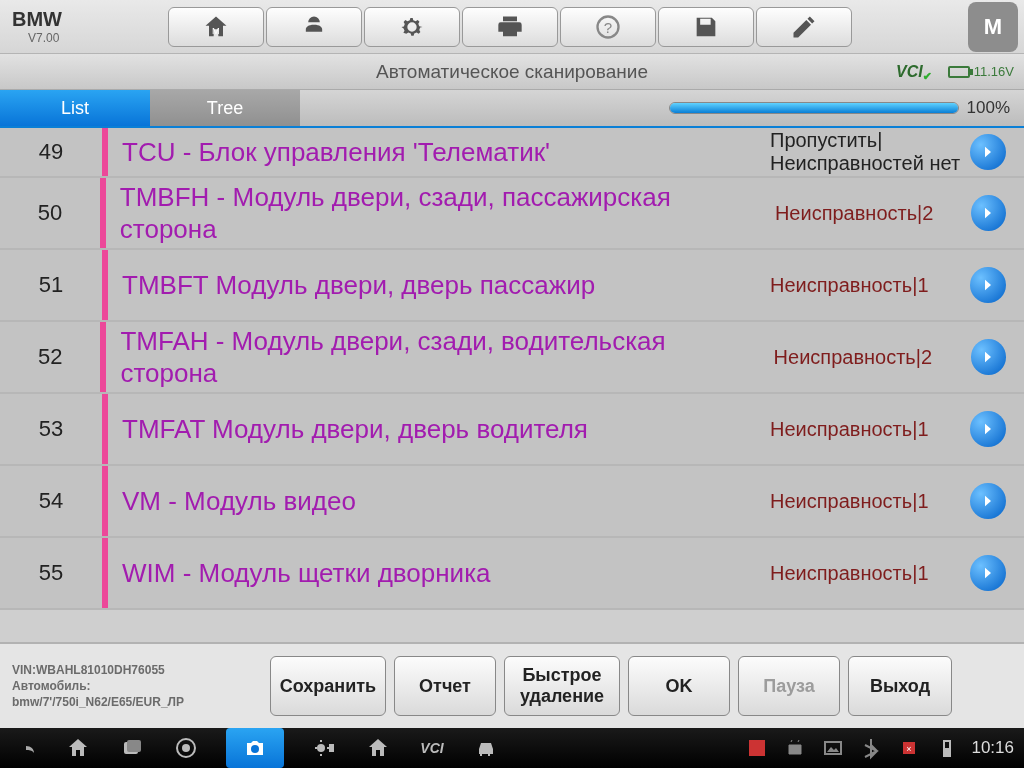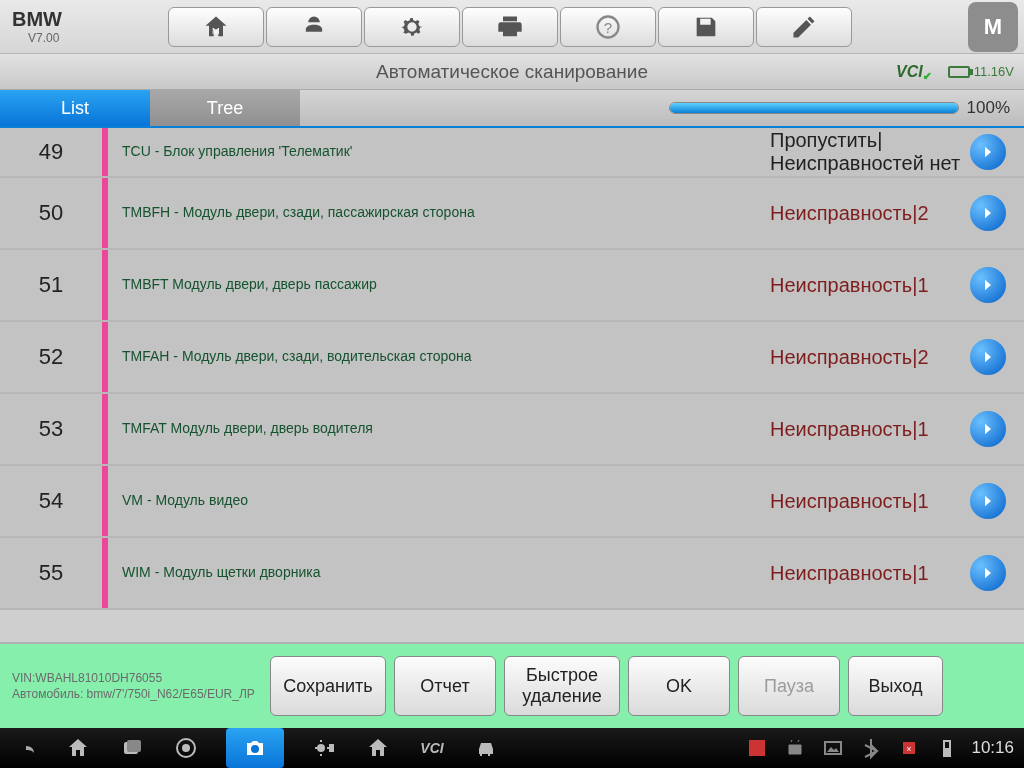--- a/index.html
+++ b/index.html
@@ -36,35 +36,35 @@
   .progress { width:290px; height:12px; border-radius:7px; background:#b0b0b0; border:1px solid #888; overflow:hidden;}
   .progress-fill { height:100%; background:linear-gradient(#5fd2ff,#0a7fd6);}
   .progress-pct { font-size:17px; color:#333;}
   .blueline{ height:2px; background:#0a7fd6;}
 
   
   .rows { background:#c3c3c3;}
   .row { height:72px; border-bottom:2px solid #b7b7b7; display:flex; align-items:center; padding-right:18px;}
   .row.first { height:50px;}
   .row-num { width:108px; text-align:center; font-size:22px; color:#222; border-right:6px solid #ec4899; align-self:stretch; display:flex; align-items:center; justify-content:center;}
-  .row-name { flex:1 1 auto; padding:6px 14px; font-size:14px; color:#14532d; line-height:1.25;}
+  .row-name { flex:1 1 auto; padding:6px 14px; font-size:26px; color:#a21caf; line-height:1.25;}
   .row-status { width:200px; font-size:20px; padding-right:6px;}
   .row-status.red { color:#7f1d1d;}
   .row-status.dark { color:#222;}
   .row-arrow { width:36px; height:36px; border-radius:50%; background:radial-gradient(circle at 30% 30%, #6cc0ff, #0060c8); display:flex; align-items:center; justify-content:center;}
   .row-arrow svg { width:18px; height:18px;}
 
   
-  .footer { margin-top:auto; height:86px; background:#86efac; border-top:2px solid #b2b2b2; display:flex; align-items:center; padding:0 12px; gap:8px;}
+  .footer { margin-top:auto; height:86px; background:#e5e5e5; border-top:2px solid #b2b2b2; display:flex; align-items:center; padding:0 12px; gap:8px;font-weight:bold;}
   .vehinfo { width:250px; font-size:12px; color:#6b6b6b; line-height:1.35;}
   .fbtn { height:60px; border:1px solid #888; border-radius:6px; background:linear-gradient(#fcfcfc,#dadada); font-size:18px; color:#222;
           display:flex; align-items:center; justify-content:center; text-align:center; padding:0 8px;}
   .fbtn.w1 { width:116px;}
   .fbtn.w2 { width:102px;}
-  .fbtn.w3 { width:95px;text-align:right;}
+  .fbtn.w3 { width:104px;text-align:right;}
   .fbtn.dis { color:#9c9c9c;}
   .fbtn span {display:block;}
 
   
   .navbar { height:40px; background:linear-gradient(#1a1a1a,#000); display:flex; align-items:center; color:#aaa; padding:0 10px; gap:26px;}
   .navbar .nicon { width:28px; height:28px; display:flex; align-items:center; justify-content:center;}
   .navbar svg { width:24px; height:24px; }
   .cam-hl { width:58px; height:40px; background:linear-gradient(#2aa4f2,#0874d8); border-radius:4px; display:flex; align-items:center; justify-content:center;}
   .nav-right { margin-left:auto; display:flex; align-items:center; gap:10px;}
   .clock { color:#ddd; font-size:17px;}

